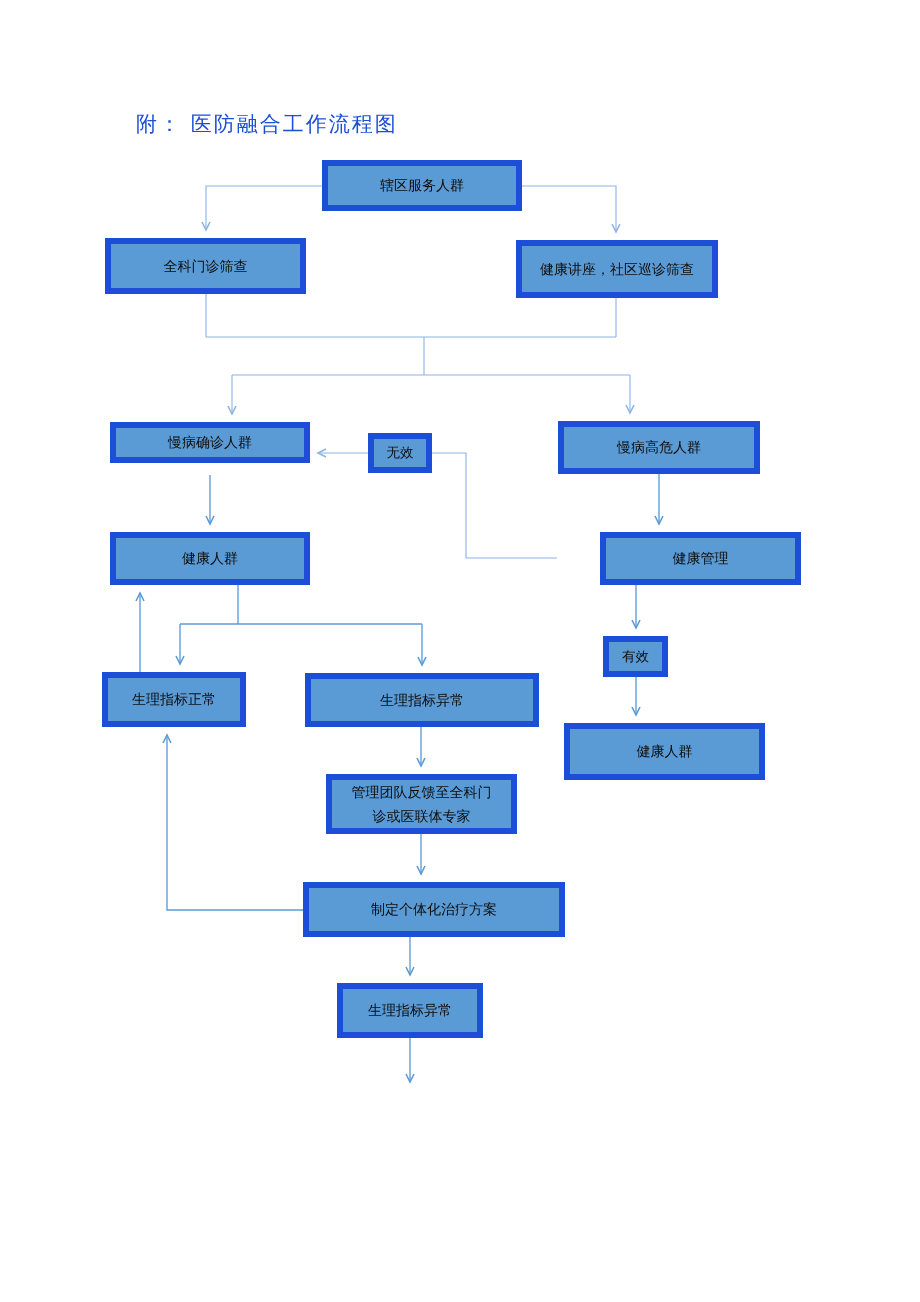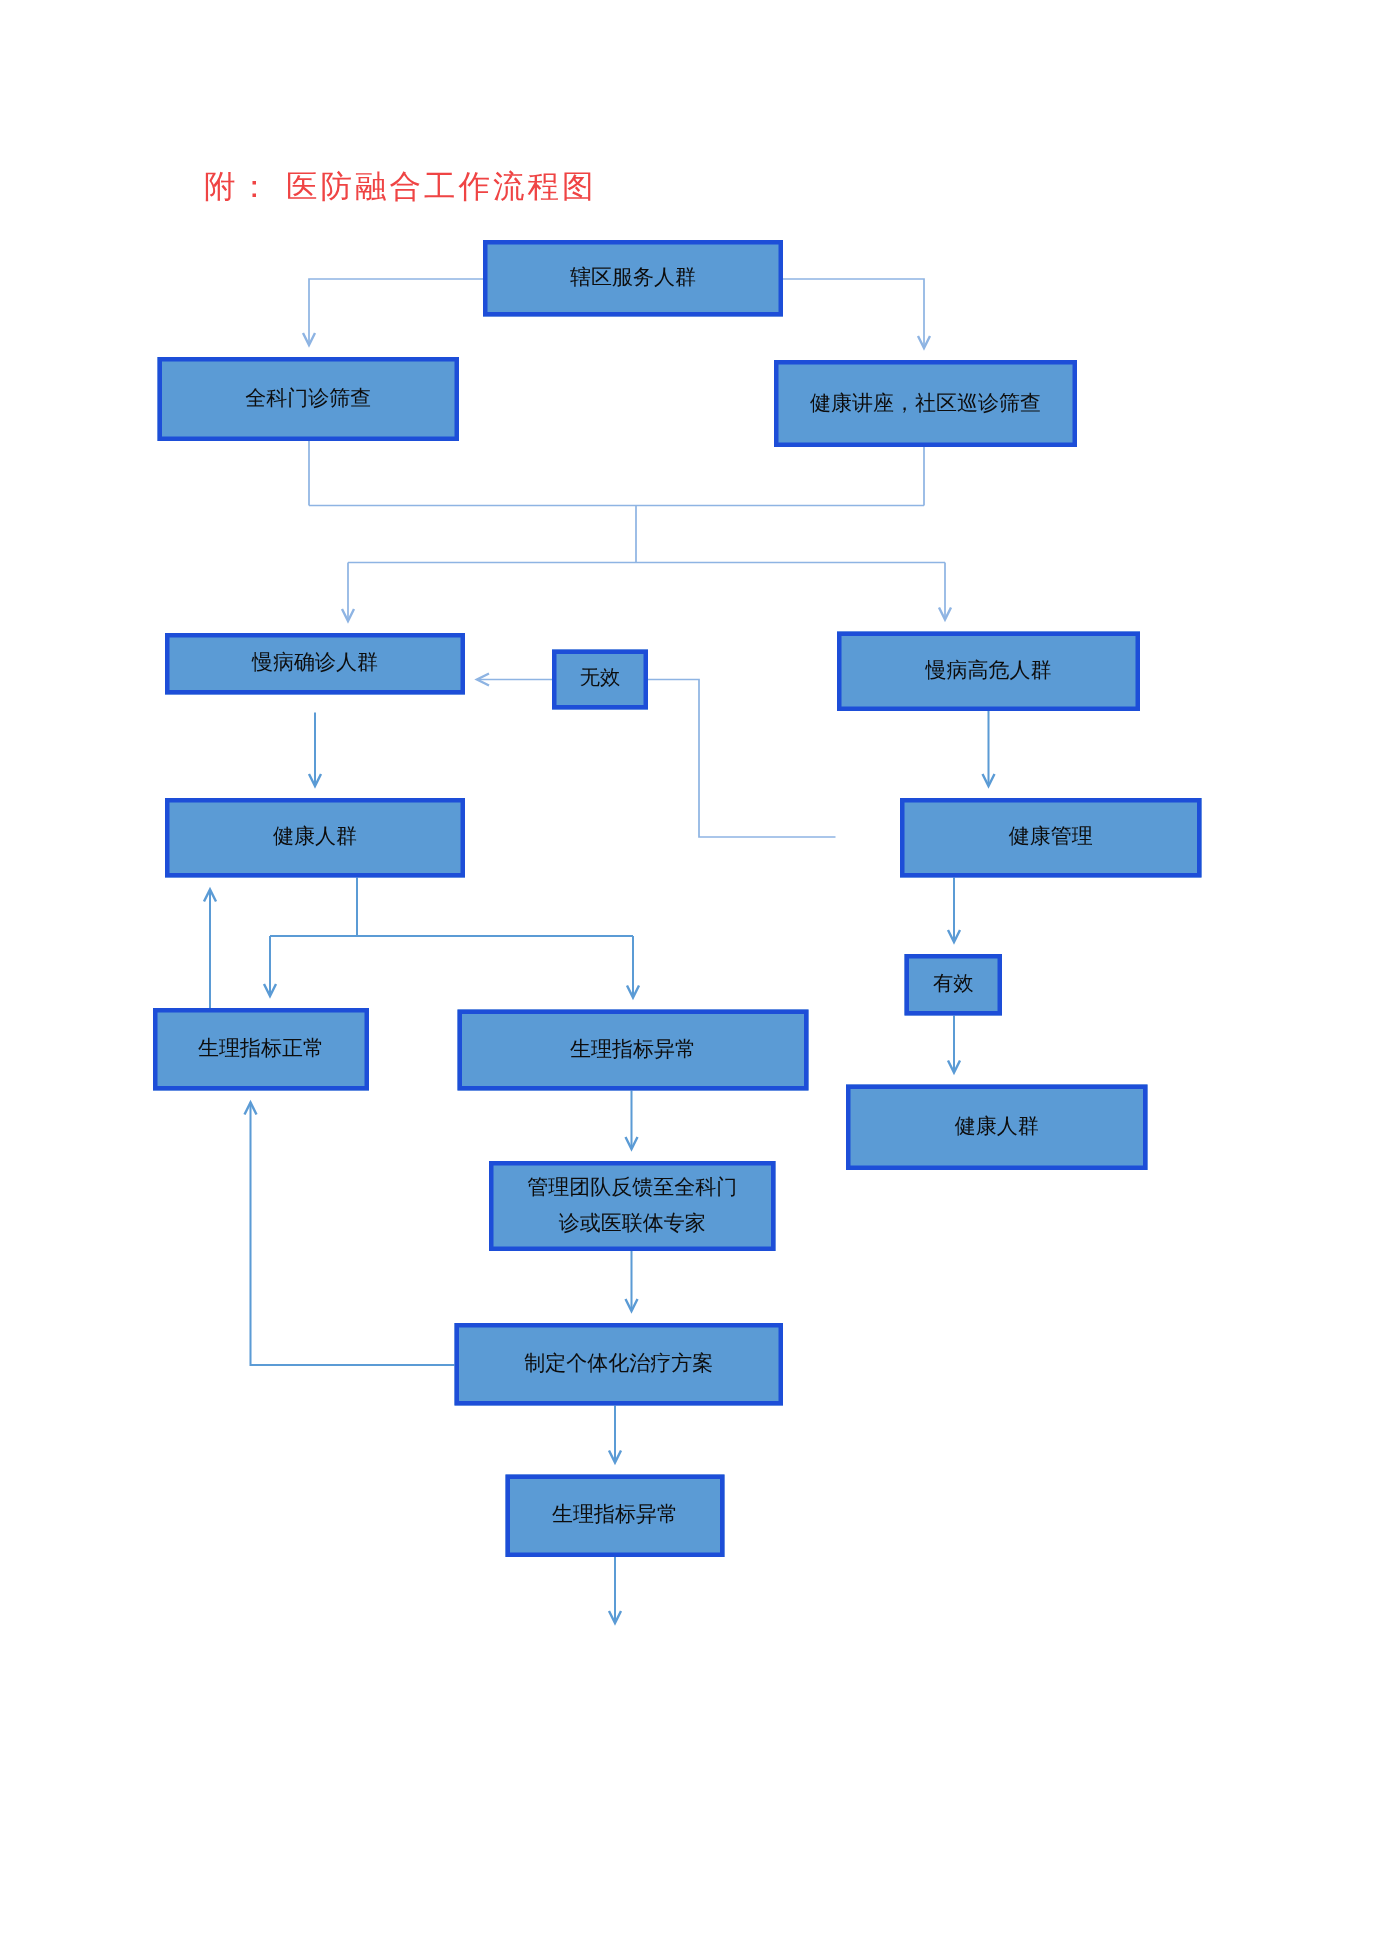--- a/index.html
+++ b/index.html
@@ -20,28 +20,28 @@
     height: 1302px;
     background: #ffffff;
   }
   #page-title {
     position: absolute;
     left: 136px;
     top: 110px;
     font-family: "DejaVu Serif", serif;
     font-size: 21px;
     letter-spacing: 2px;
-    color: #ef4444;
+    color: #1d4ed8;
     white-space: nowrap;
   }
   .flow-box {
     position: absolute;
     box-sizing: border-box;
     background: #5B9BD5;
-    border: 3px solid #1d4ed8;
+    border: 6px solid #1d4ed8;
     display: flex;
     align-items: center;
     justify-content: center;
     text-align: center;
     color: #0d0d0d;
     font-family: "DejaVu Serif", serif;
     font-size: 14px;
     line-height: 1.75;
     padding: 2px 4px;
     white-space: pre-line;
@@ -152,18 +152,18 @@
 
   <div class="flow-box" style="left:102px; top:672px; width:144px; height:55px;">生理指标正常</div>
 
   <div class="flow-box" style="left:305px; top:673px; width:234px; height:54px;">生理指标异常</div>
 
   <div class="flow-box" style="left:326px; top:774px; width:191px; height:60px;">管理团队反馈至全科门
 诊或医联体专家</div>
 
   <div class="flow-box" style="left:564px; top:723px; width:201px; height:57px;">健康人群</div>
 
-  <div class="flow-box" style="left:303px; top:882px; width:219px; height:55px;">制定个体化治疗方案</div>
+  <div class="flow-box" style="left:303px; top:882px; width:262px; height:55px;">制定个体化治疗方案</div>
 
   <div class="flow-box" style="left:337px; top:983px; width:146px; height:55px;">生理指标异常</div>
 
 
 </div>
 
 </body></html>

